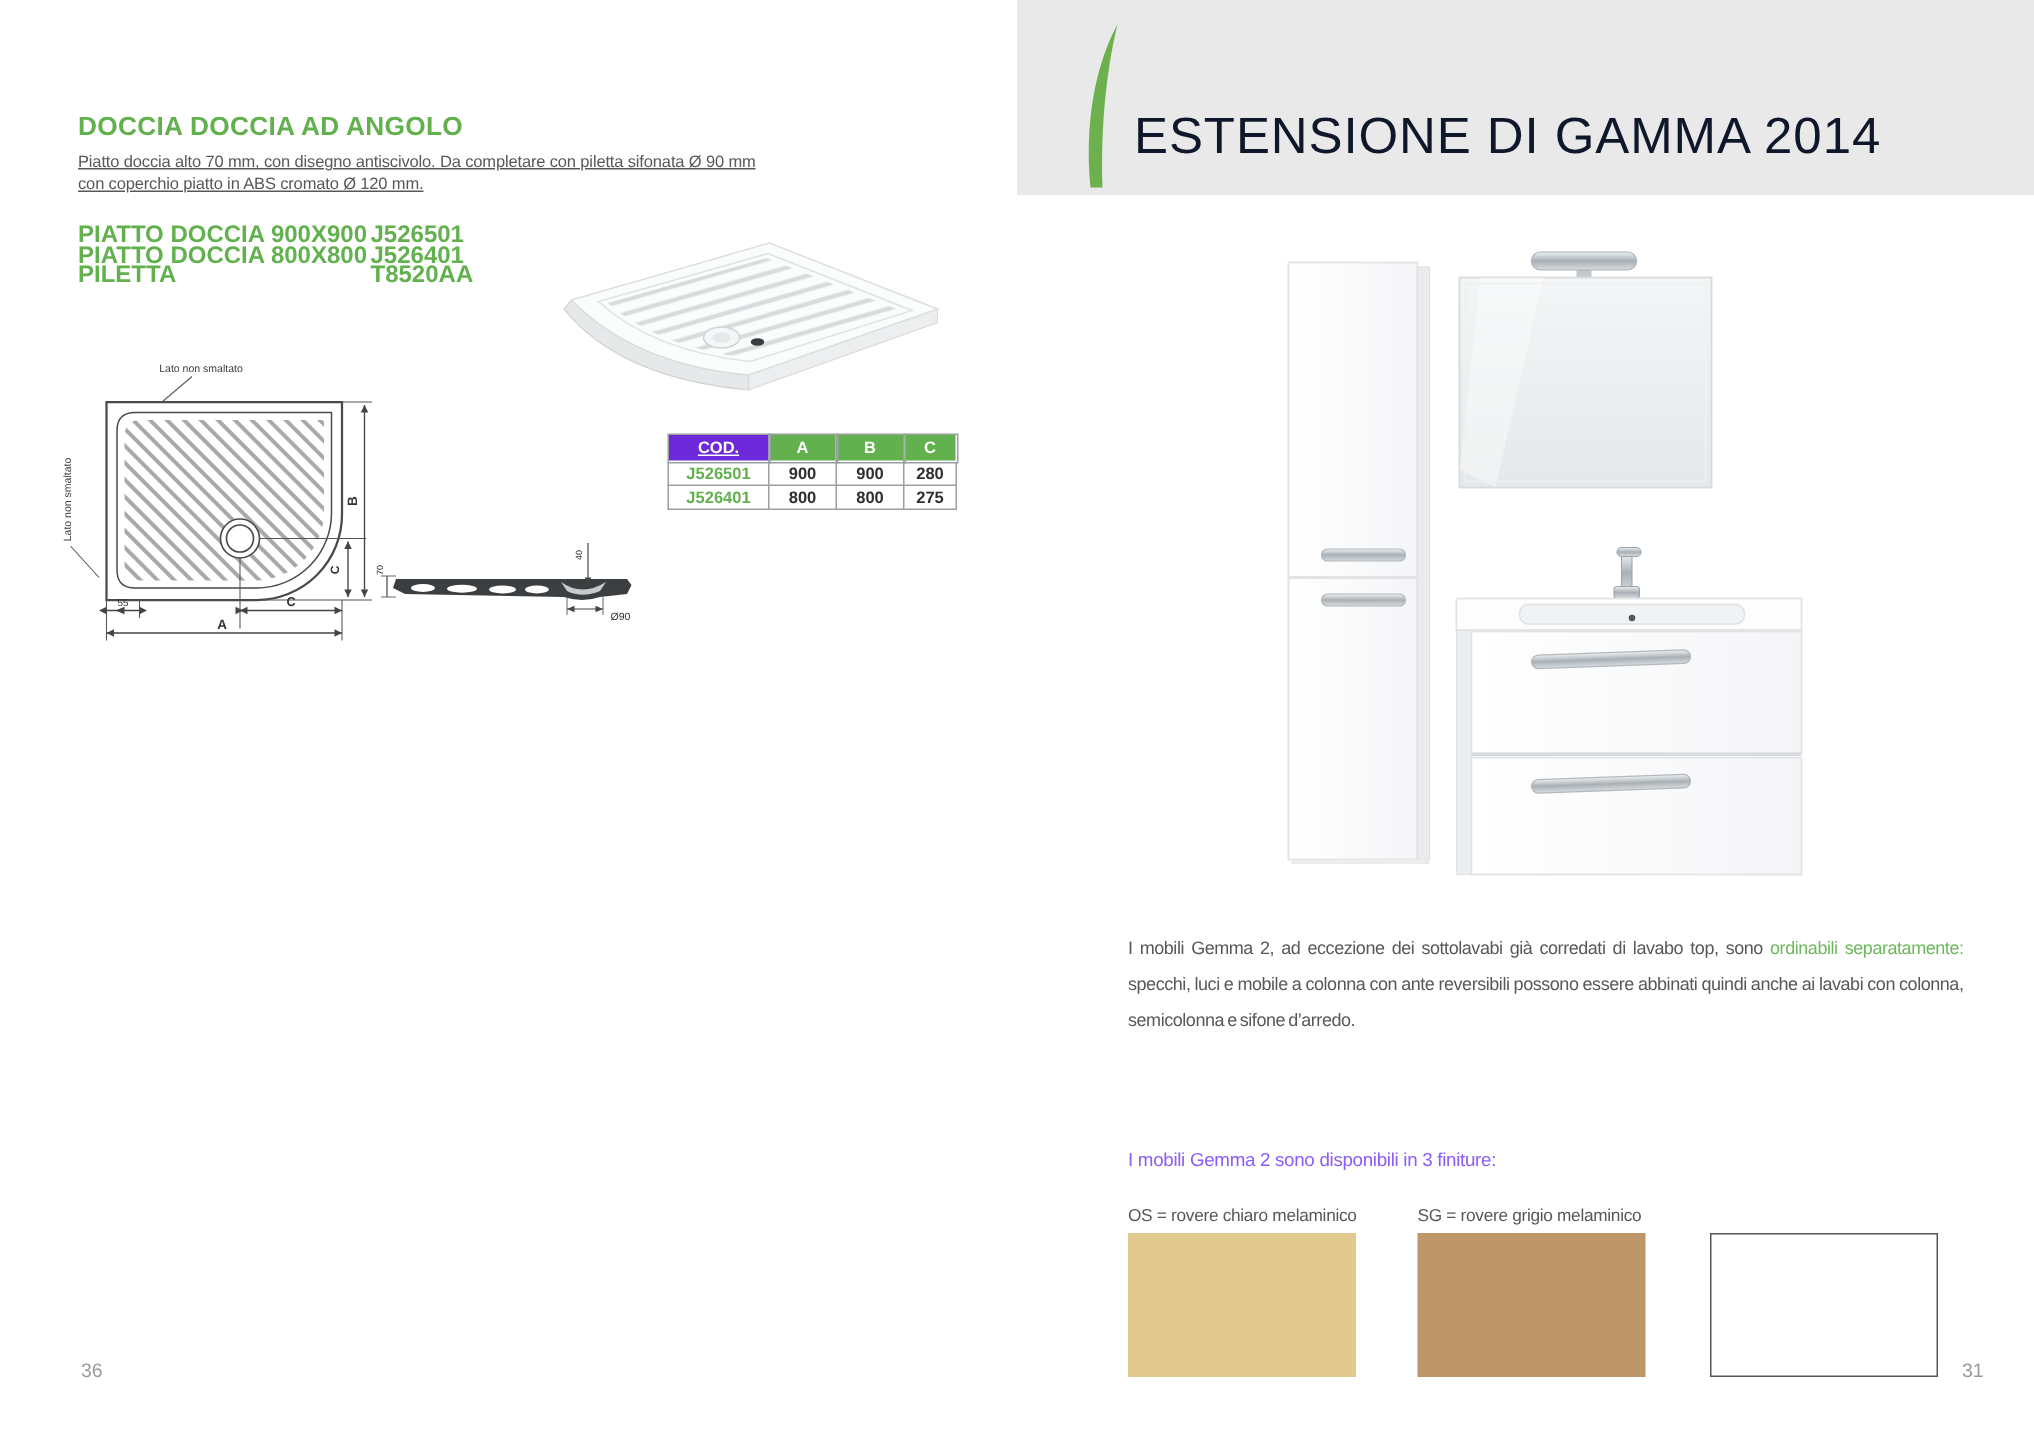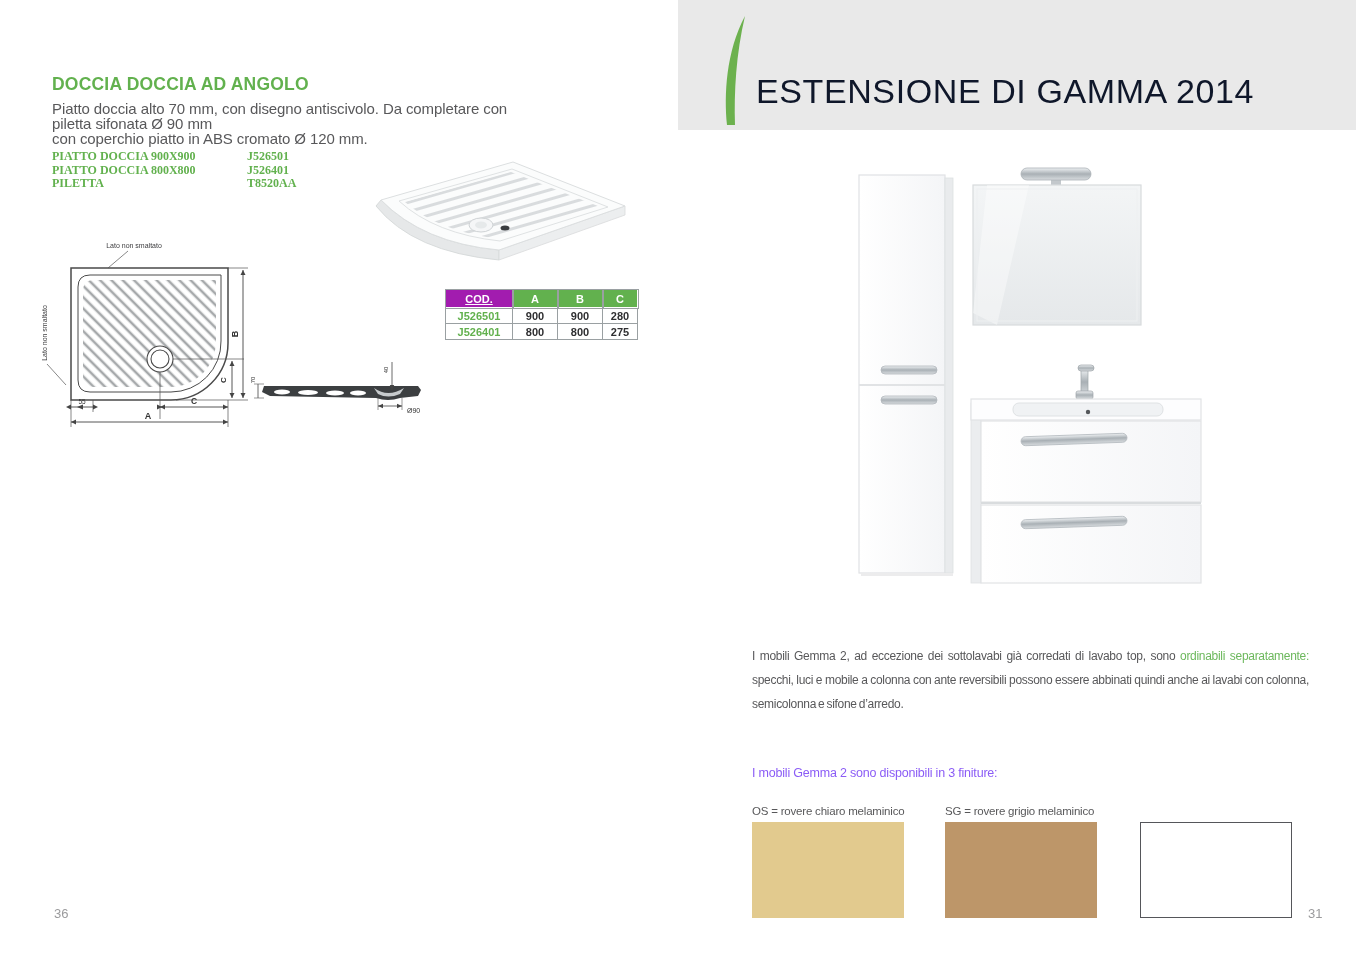--- a/index.html
+++ b/index.html
@@ -2,37 +2,37 @@
 <html><head>
 <meta charset="utf-8">
 <style>
   html,body{margin:0;padding:0;background:#fff;}
   .page{position:relative;width:1356px;height:959px;background:#ffffff;
         font-family:"Liberation Sans",sans-serif;overflow:hidden;color:#58585a;}
   .abs{position:absolute;}
 
   
   .left-title{left:52px;top:74px;font-size:17.5px;font-weight:bold;color:#62b14e;letter-spacing:0.2px;}
-  .left-desc{left:52px;top:101px;width:492px;font-size:15px;line-height:15px;color:#58585a;letter-spacing:-0.1px;}
-  .product-list{left:52px;top:150px;font-size:12px;font-weight:bold;color:#62b14e;line-height:13.7px;font-family:Liberation Serif, serif;}
+  .left-desc{left:52px;top:101px;width:492px;font-size:11px;line-height:15px;color:#58585a;letter-spacing:-0.1px;text-decoration:underline;}
+  .product-list{left:52px;top:150px;font-size:16px;font-weight:bold;color:#62b14e;line-height:13.7px;}
   .product-row{display:flex;}
   .product-row .pname{width:195px;}
   .spec-table{left:445px;top:289px;border-collapse:collapse;font-size:11px;}
   .spec-table th{background:#62b14e;color:#fff;font-weight:bold;padding:2px 0;height:13px;
                  border:1px solid #ffffff;outline:1px solid #9aa0a2;}
   .spec-table td{border:1px solid #9aa0a2;background:#fff;text-align:center;height:13px;padding:1px 0;
                  color:#2f2f31;font-weight:bold;}
   .spec-table td.cod{color:#62b14e;}
   .col-cod{width:66px;} .col-a{width:44px;} .col-b{width:44px;} .col-c{width:34px;}
 
   
   .banner{left:678px;top:0;width:678px;height:130px;background:#e9e9e9;}
   .banner-title{left:756px;top:72px;font-size:34px;font-weight:300;color:#0f172a;letter-spacing:0.6px;}
   .body-par{width:557px;font-size:12px;line-height:24px;color:#58585a;text-align:justify;
-            letter-spacing:-0.3px;word-spacing:-1px;margin-top:24px;}
+            letter-spacing:-0.3px;word-spacing:-1px;}
   .par1{left:752px;top:620px;}
   .par2{left:752px;top:692px;}
   .green-link{color:#6cb85c;text-decoration:none;cursor:pointer;}
   .finishes-intro{left:752px;top:766px;font-size:12.5px;color:#8b5cf6;letter-spacing:-0.2px;}
   .finish-label{top:805px;font-size:11.5px;color:#58585a;letter-spacing:-0.2px;}
   .swatch{top:822px;width:152px;height:96px;}
   .swatch-wg{border:1px solid #55565a;box-sizing:border-box;}
   .pagenum{font-size:13px;color:#9b9b9d;}
 
   svg text{font-family:"Liberation Sans",sans-serif;}
@@ -165,21 +165,21 @@
     <line x1="152" y1="48" x2="152" y2="60" stroke="#555" stroke-width="0.6"></line>
     <line x1="128" y1="56" x2="152" y2="56" stroke="#444" stroke-width="0.8"></line>
     <path d="M128,56 l5,-2.2 v4.4 Z" fill="#444"></path>
       <path d="M152,56 l-5,-2.2 v4.4 Z" fill="#444"></path>
     <text x="157" y="63" font-size="7" fill="#333">Ø90</text>
   </svg>
 
   <table class="abs spec-table">
     <thead>
       <tr>
-        <th class="col-cod" style="background-color: #a21caf; text-decoration: underline;">COD.</th>
+        <th class="col-cod" style="background-color: #6d28d9; text-decoration: underline;">COD.</th>
         <th class="col-a" style="background-color: rgb(98, 177, 78);">A</th>
         <th class="col-b" style="background-color: rgb(98, 177, 78);">B</th>
         <th class="col-c" style="background-color: rgb(98, 177, 78);">C</th>
       </tr>
     </thead>
     <tbody>
       <tr>
         <td class="cod">J526501</td>
         <td>900</td>
         <td>900</td>

